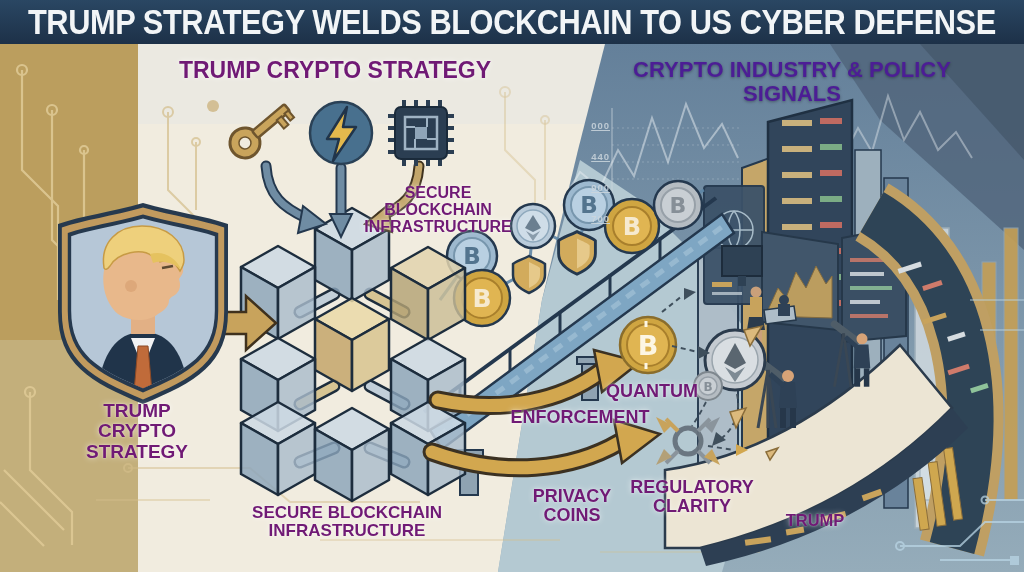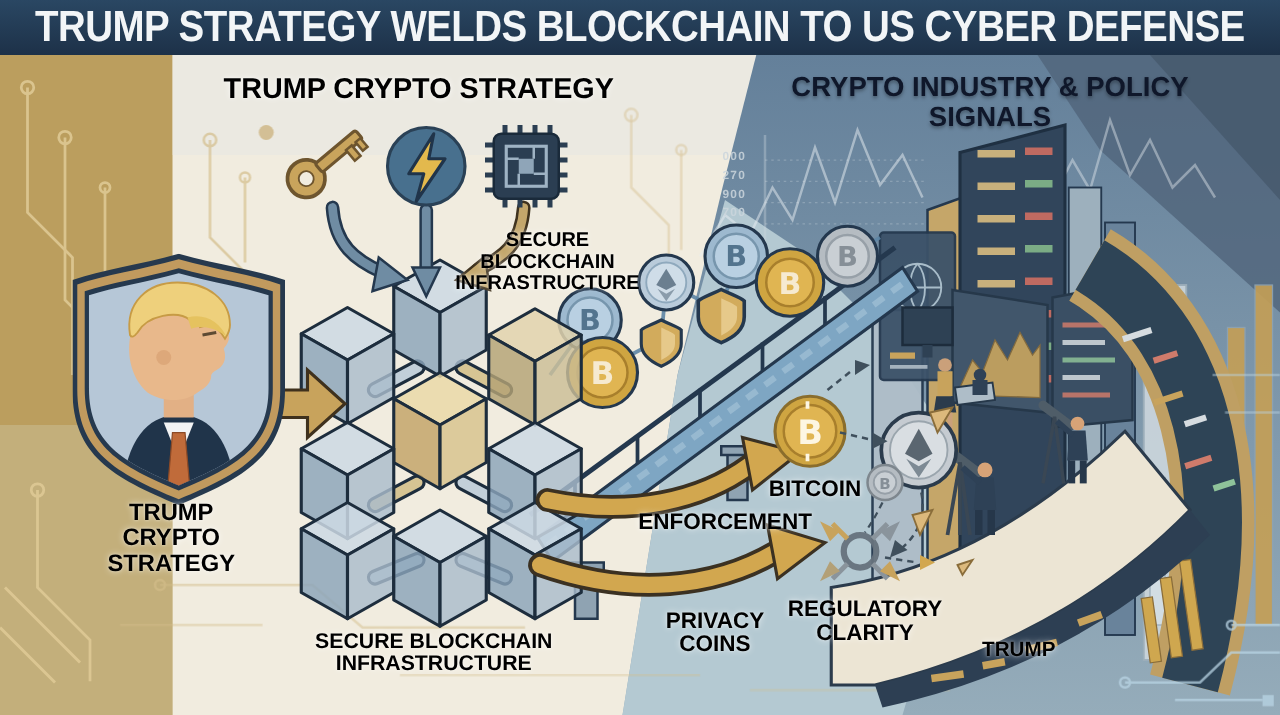--- a/index.html
+++ b/index.html
@@ -9,26 +9,26 @@
   .banner-top{position:absolute;left:0;top:0;width:1024px;height:44px;
     background:linear-gradient(180deg,#2a4763,#1d3148);display:flex;align-items:center;justify-content:center;z-index:30;}
   .banner-top span{display:inline-block;transform:scaleX(.88);color:#f2f5f7;font-weight:700;
     font-size:35px;letter-spacing:-.5px;white-space:nowrap;}
   .banner-bottom{position:absolute;left:72px;right:78px;bottom:0;height:30px;
     background:linear-gradient(90deg,rgba(236,238,240,.95) 0%,rgba(236,238,240,.95) 66%,rgba(194,208,216,.95) 76%,rgba(194,208,216,.95) 100%);
     display:flex;align-items:center;justify-content:center;z-index:30;}
   .banner-bottom span{display:inline-block;transform:scaleX(.9);color:#20354c;font-weight:700;
     font-size:27px;letter-spacing:-.5px;white-space:nowrap;}
   .lbl{position:absolute;transform:translateX(-50%);text-align:center;font-weight:700;
-    color:#000000;line-height:1.07;z-index:20;
+    color:#701a75;line-height:1.07;z-index:20;
     text-shadow:0 0 6px rgba(255,255,255,.65),0 0 2px rgba(255,255,255,.5);}
-  .lbl.light{color:#0f172a;text-shadow:0 1px 3px rgba(0,0,0,.35);}
+  .lbl.light{color:#4c1d95;text-shadow:0 1px 3px rgba(0,0,0,.35);}
   .ticks{position:absolute;left:578px;top:120px;width:32px;display:flex;flex-direction:column;
-    gap:4px;font-size:9.5px;letter-spacing:1px;color:#ccd6dd;font-weight:700;
-    z-index:6;opacity:.85;}
+    gap:20px;text-align:right;font-size:9.5px;letter-spacing:1px;color:#ccd6dd;font-weight:700;
+    z-index:6;opacity:.85;text-decoration:underline;}
   
   .cb{--t:#ccd9e4;--l:#8aa4ba;--r:#a9bccc;}
   .cg{--t:#ead9a8;--l:#c2a266;--r:#d7c28c;}
   .cgl{--t:#e2d4ae;--l:#b3a275;--r:#cbbd96;}
 </style>
 </head>
 <body>
 
 <div class="canvas">
 
@@ -459,25 +459,25 @@
   <span>TRUMP STRATEGY WELDS BLOCKCHAIN TO US CYBER DEFENSE</span>
 </div>
 
 <div class="lbl" style="left:335px;top:58px;width:340px;font-size:23px;">TRUMP CRYPTO STRATEGY</div>
 <div class="lbl light" style="left:792px;top:58px;width:400px;font-size:22px;">CRYPTO INDUSTRY &amp; POLICY SIGNALS</div>
 
 <div class="lbl" style="left:438px;top:184px;width:150px;font-size:16px;">SECURE BLOCKCHAIN INFRASTRUCTURE</div>
 <div class="lbl" style="left:137px;top:401px;width:140px;font-size:19px;">TRUMP CRYPTO STRATEGY</div>
 <div class="lbl" style="left:347px;top:504px;width:215px;font-size:17px;">SECURE BLOCKCHAIN INFRASTRUCTURE</div>
 <div class="lbl" style="left:580px;top:408px;width:170px;font-size:18px;">ENFORCEMENT</div>
-<div class="lbl" style="left:652px;top:382px;width:110px;font-size:18px;">BITCOIN</div>
+<div class="lbl" style="left:652px;top:382px;width:110px;font-size:18px;">QUANTUM</div>
 <div class="lbl" style="left:572px;top:487px;width:120px;font-size:18px;">PRIVACY COINS</div>
 <div class="lbl" style="left:692px;top:478px;width:160px;font-size:18px;">REGULATORY CLARITY</div>
 <div class="lbl" style="left:815px;top:512px;width:100px;font-size:16.5px;">TRUMP</div>
 
 <div class="ticks">
   <span>000</span>
-  <span>270</span>
+  <span>440</span>
   <span>900</span>
   <span>700</span>
 </div>
 
 </div>
 
 </body></html>

